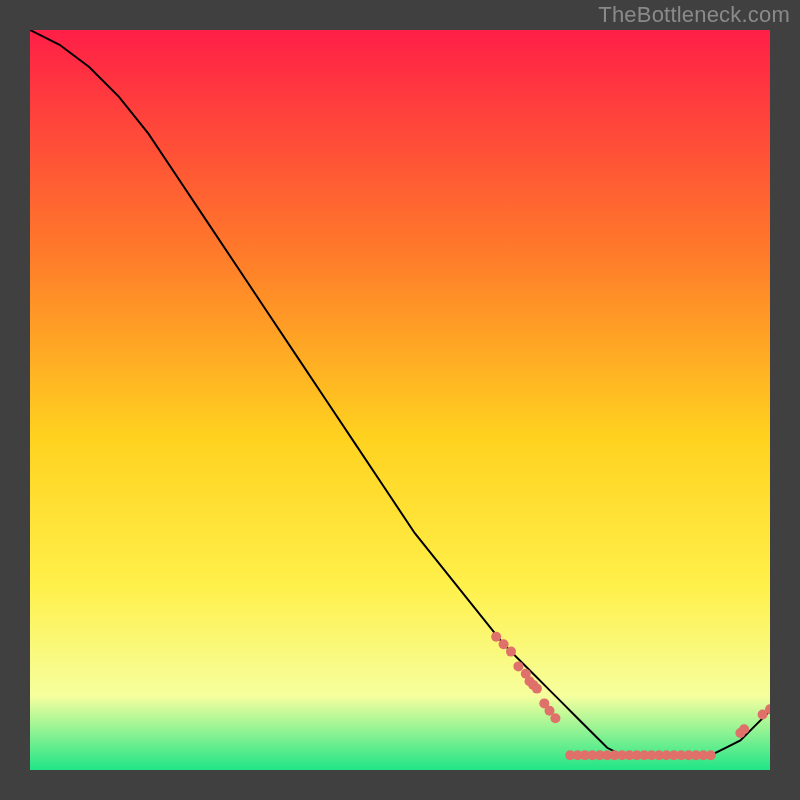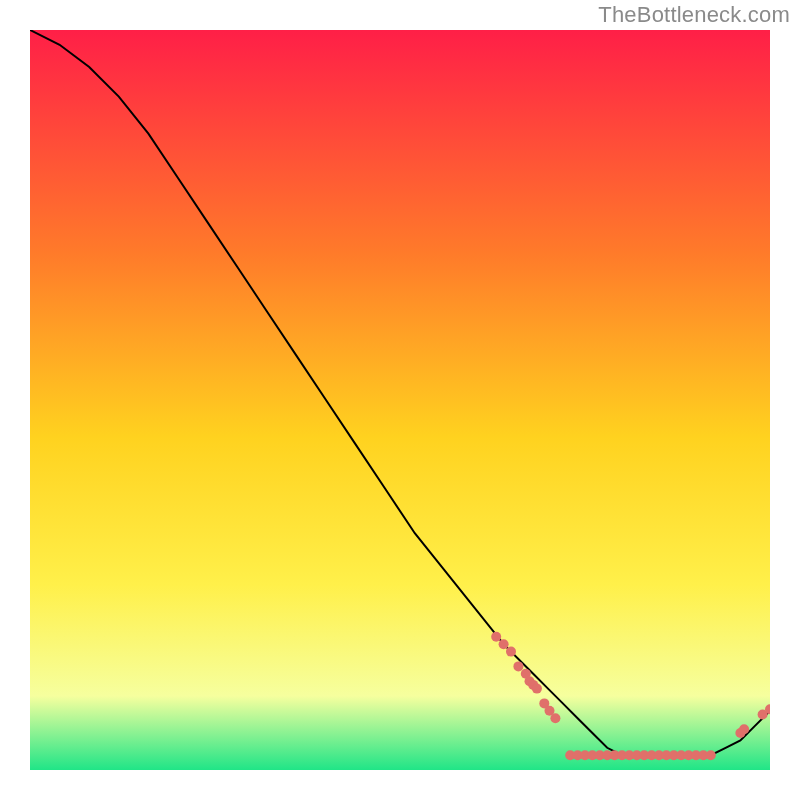--- a/index.html
+++ b/index.html
@@ -8,21 +8,21 @@
     width: 800px;
     height: 800px;
     background: #000;
     overflow: hidden;
     font-family: Arial, Helvetica, sans-serif;
   }
   .frame {
     position: relative;
     width: 800px;
     height: 800px;
-    background: #ffffff;
+    background: #404040;
   }
   .watermark {
     position: absolute;
     top: 2px;
     right: 10px;
     color: #8a8a8a;
     font-size: 22px;
     letter-spacing: 0.2px;
     font-weight: 500;
   }

